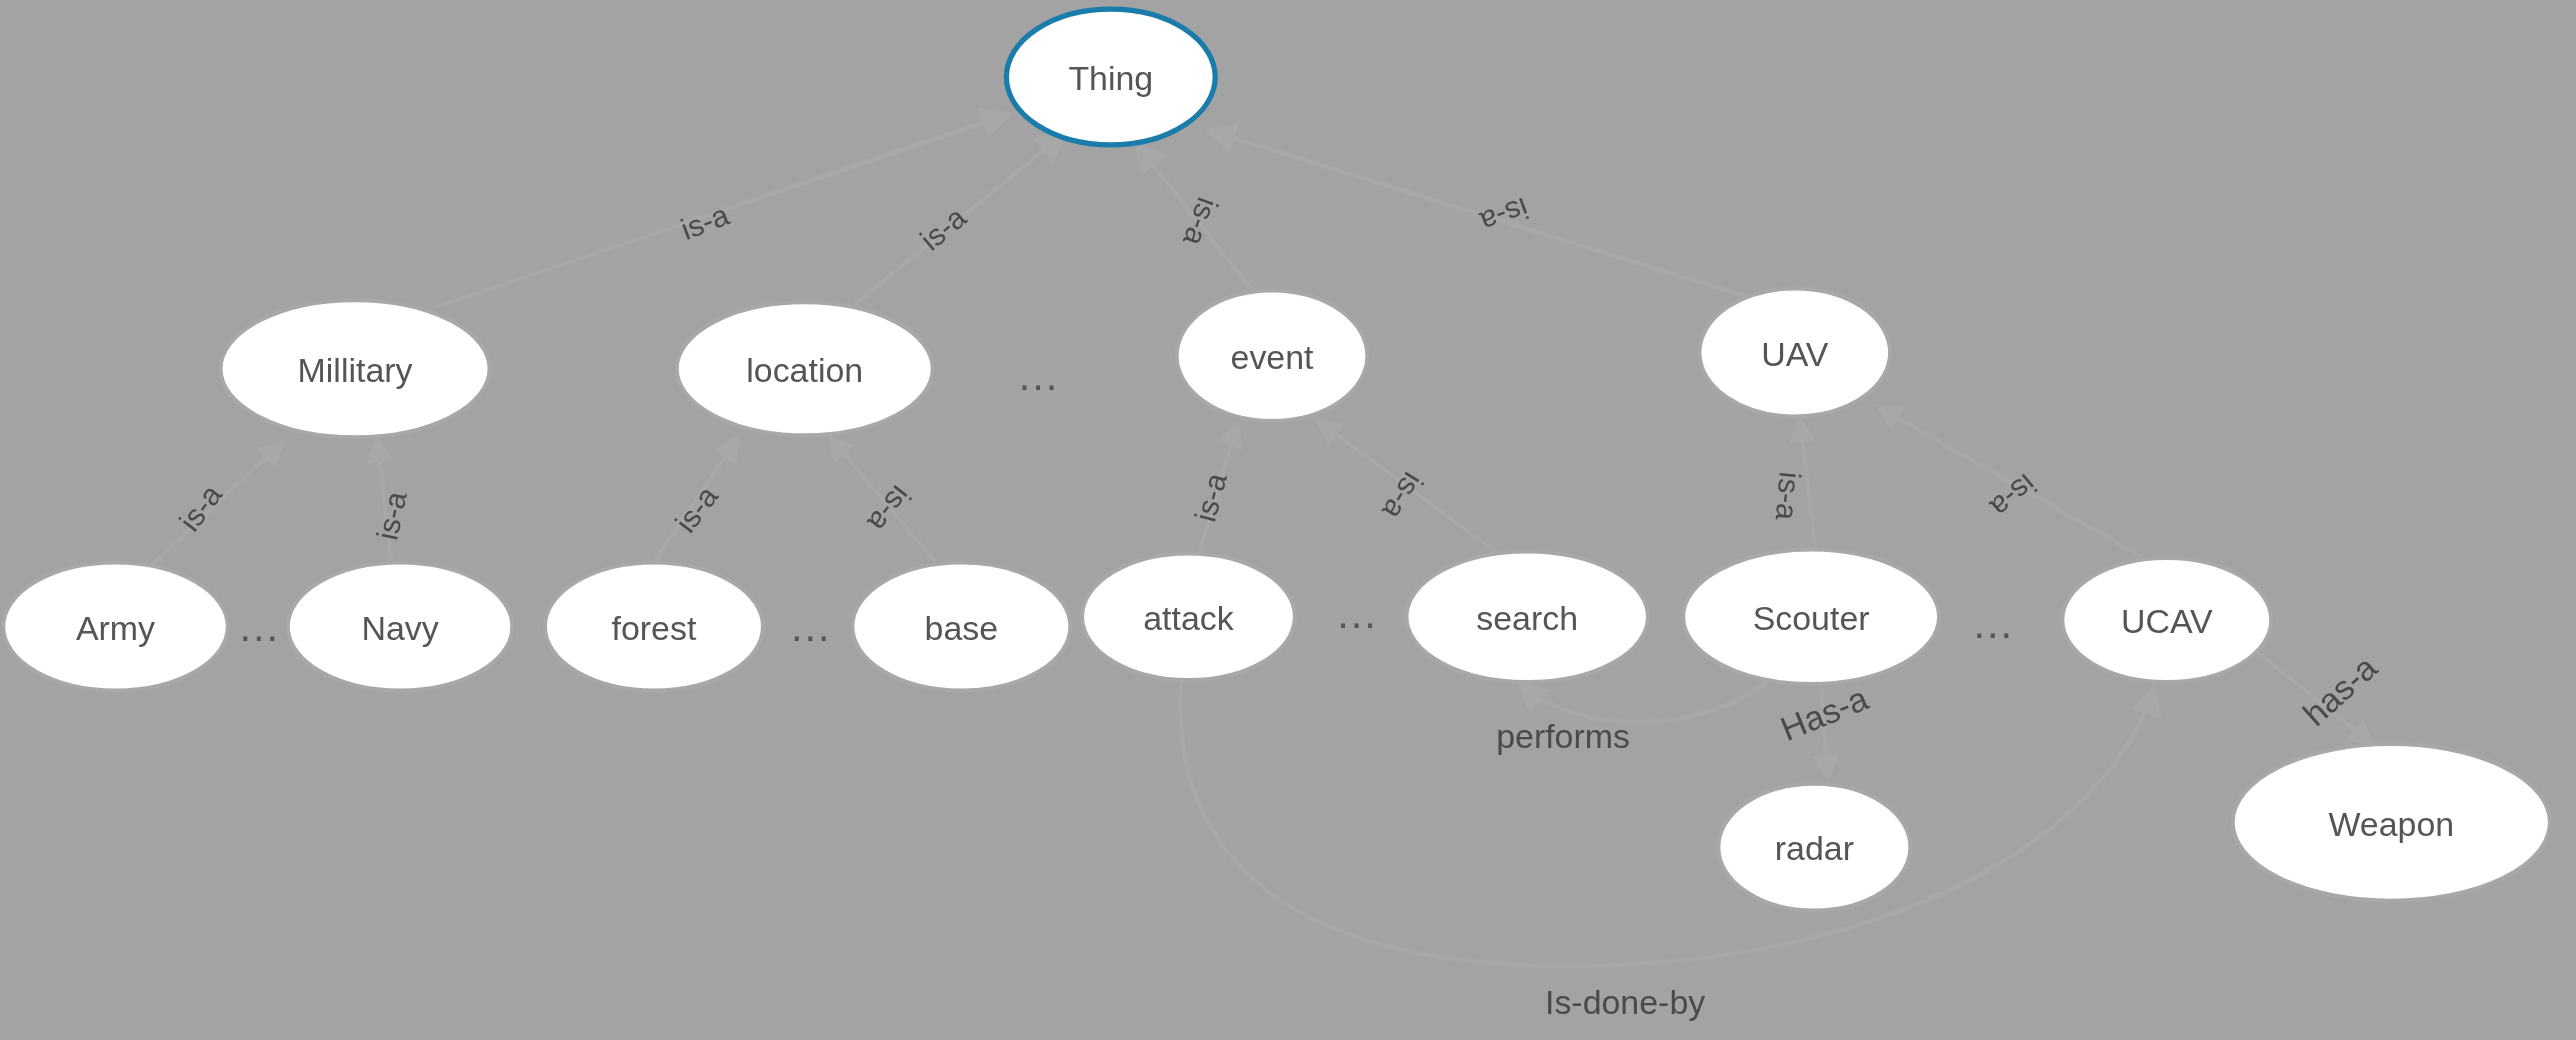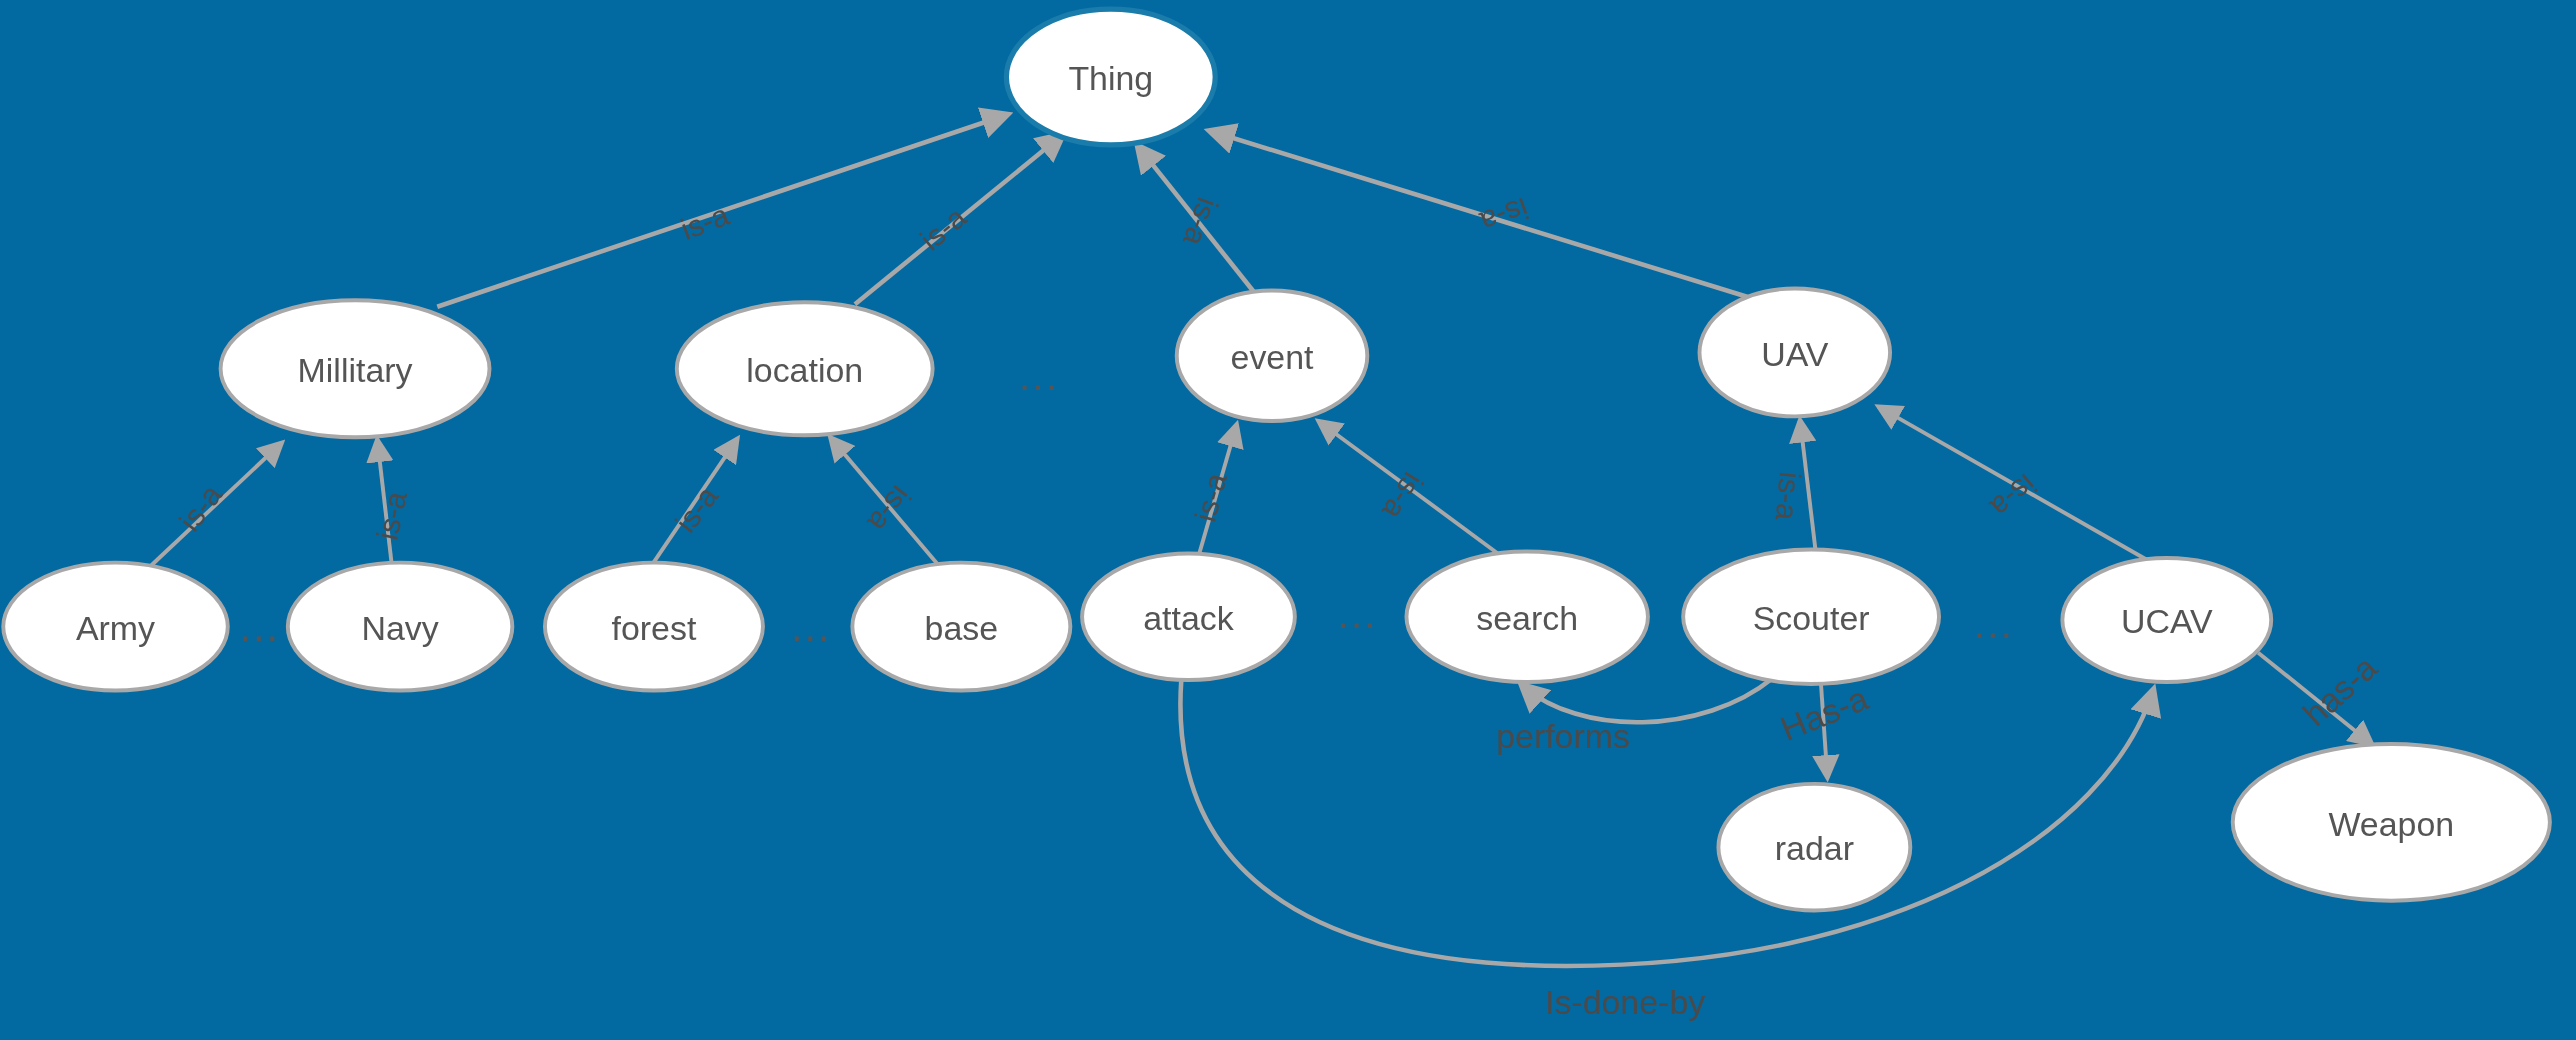--- a/index.html
+++ b/index.html
@@ -7,21 +7,21 @@
     padding: 0;
     background: #ffffff;
   }
   body {
     font-family: "Liberation Sans", sans-serif;
   }
   #diagram-root {
     position: relative;
     width: 2576px;
     height: 1041px;
-    background: #0369a1;
+    background: #a3a3a3;
     overflow: hidden;
   }
   svg#graph {
     position: absolute;
     left: 0;
     top: 0;
     width: 2576px;
     height: 1041px;
     display: block;
   }

